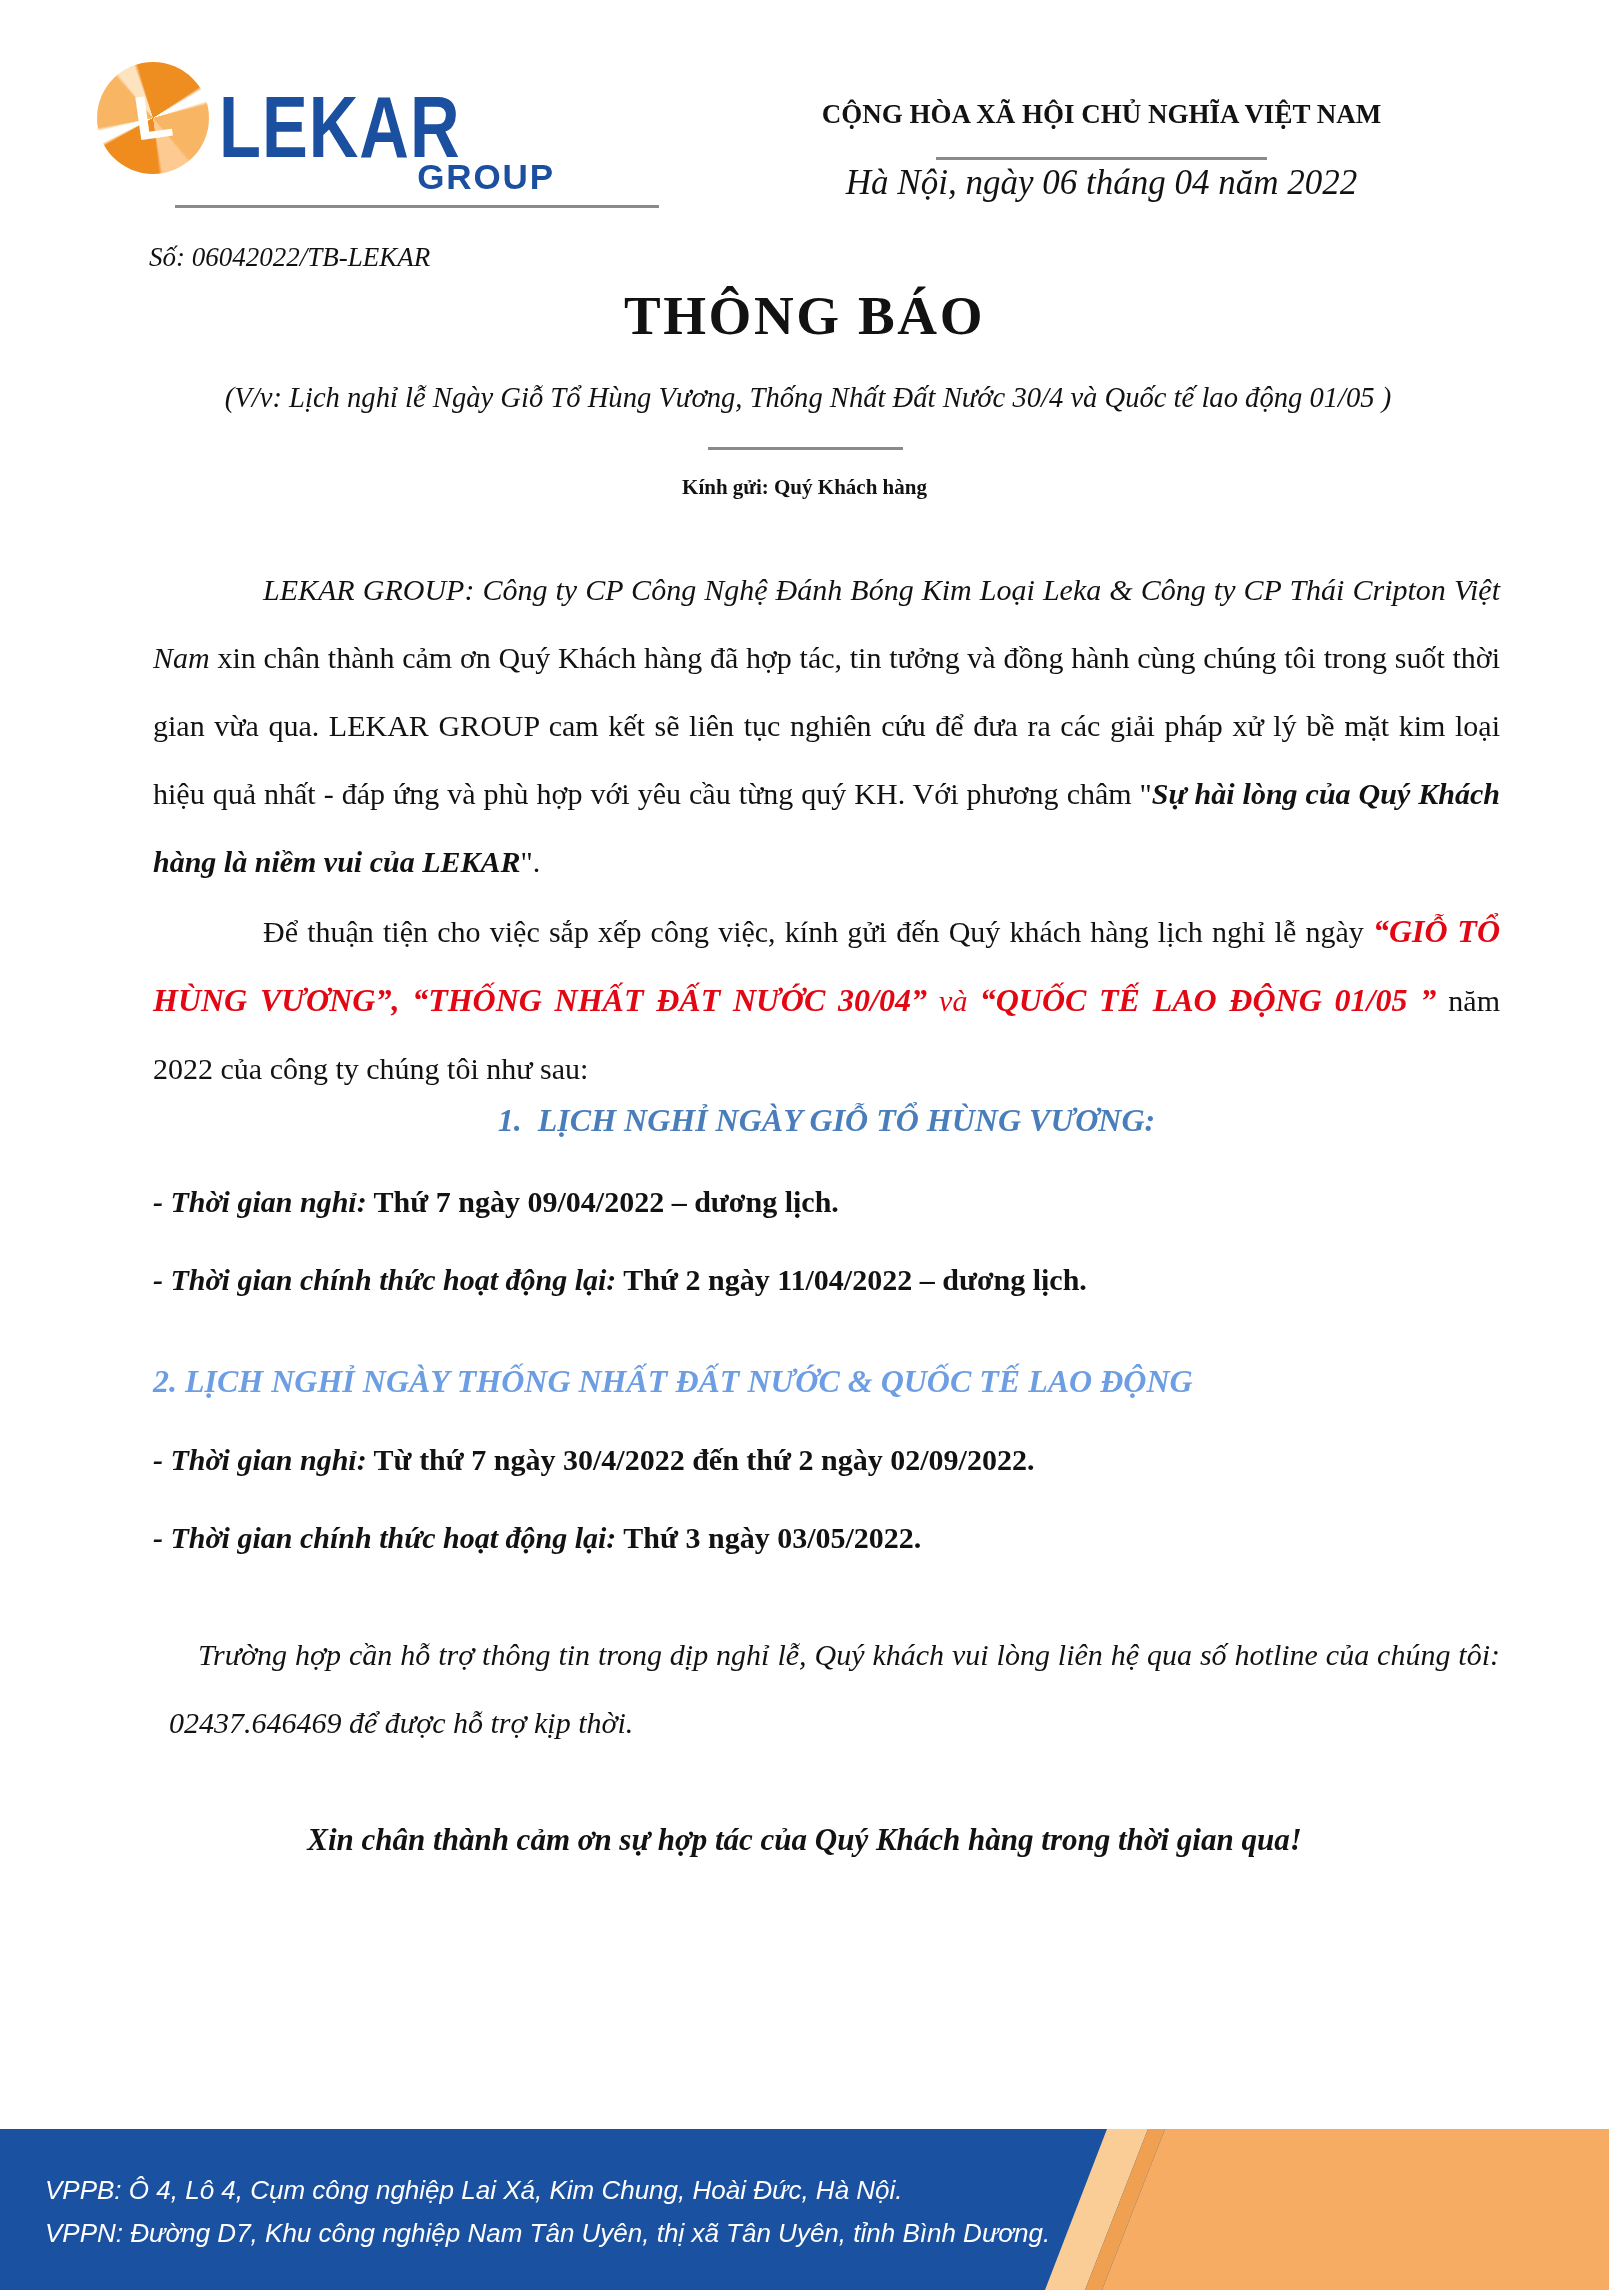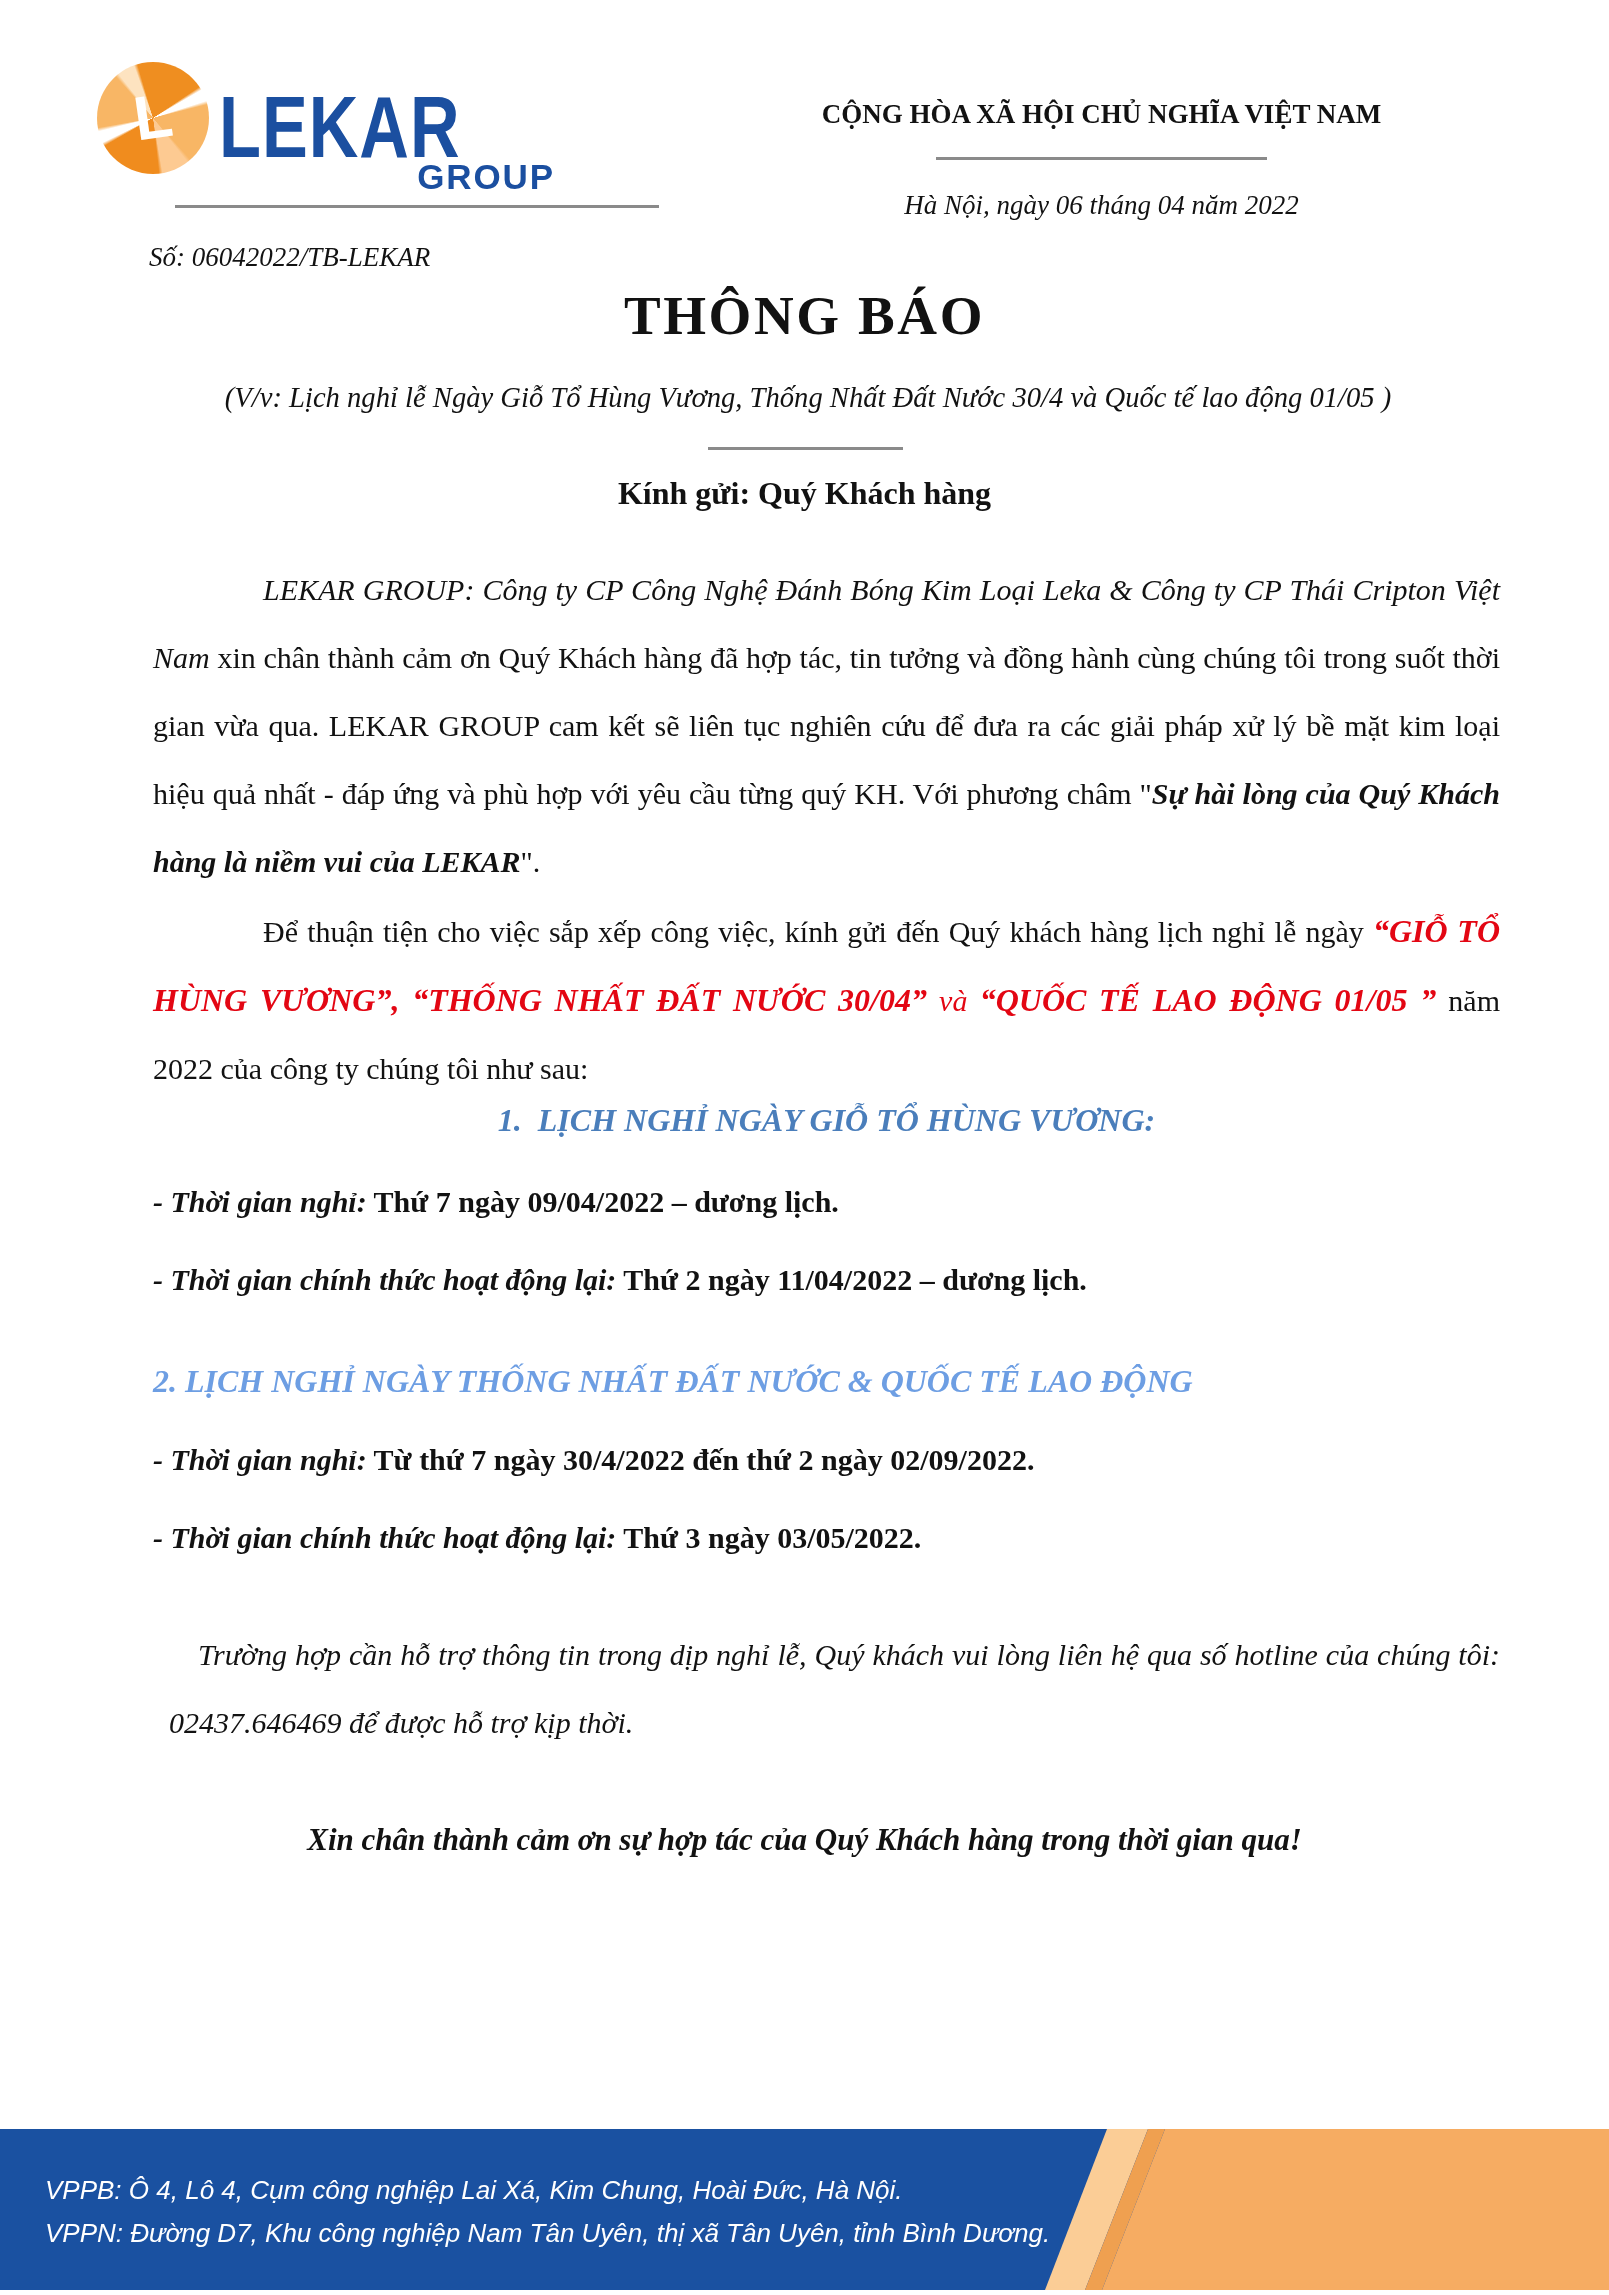--- a/index.html
+++ b/index.html
@@ -39,29 +39,29 @@
     font-family:"Liberation Sans",sans-serif;font-weight:bold;font-size:35px;
     letter-spacing:1.9px;color:var(--logo-blue);
   }
   .logo-rule{position:absolute;left:175px;top:205px;width:484px;height:2.6px;background:var(--rule-gray);}
   .doc-number{position:absolute;left:149px;top:222px;font-style:italic;font-size:27px;margin-top:20px;}
   
   .head-right{position:absolute;left:743px;top:96px;width:717px;text-align:center;}
   .nat-title{font-weight:bold;font-size:27px;line-height:1.35;}
   .nat-motto{font-weight:bold;font-size:27px;line-height:1.35;margin-top:5.2px;}
   .head-right-rule{display:inline-block;width:331px;height:2.6px;background:var(--rule-gray);margin-top:25px;}
-  .place-date{font-style:italic;font-size:27px;margin-top:28px;}
+  .place-date{font-style:italic;font-size:35px;margin-top:1px;}
   
   .doc-title{position:absolute;left:0;top:284px;width:1609px;text-align:center;
     font-weight:bold;font-size:55px;letter-spacing:2.6px;}
   .subject{position:absolute;left:123px;top:382px;width:1370px;text-align:center;
     font-style:italic;font-size:28.6px;}
   .subject-rule{position:absolute;left:708px;top:447px;width:195px;height:2.6px;background:var(--rule-gray);}
   .salutation{position:absolute;left:0;top:475px;width:1609px;text-align:center;
-    font-weight:bold;font-size:32px;}
+    font-weight:bold;font-size:21px;}
   
   .body-block{position:absolute;left:153px;width:1347px;font-size:30px;line-height:68px;text-align:justify;}
   #blk-para1{top:526px;text-indent:110px;}
   #blk-para2{top:867px;text-indent:110px;}
   .it{font-style:italic;}
   .bi{font-weight:bold;font-style:italic;}
   .red-bi{color:var(--accent-red);font-weight:bold;font-style:italic;font-size:32px;}
   .red-it{color:var(--accent-red);font-style:italic;}
   .sec-heading{position:absolute;left:153px;width:1347px;font-weight:bold;font-style:italic;font-size:32px;line-height:1.15;}
   #blk-s1h{top:1102px;color:var(--heading-blue-1);text-align:center;}

